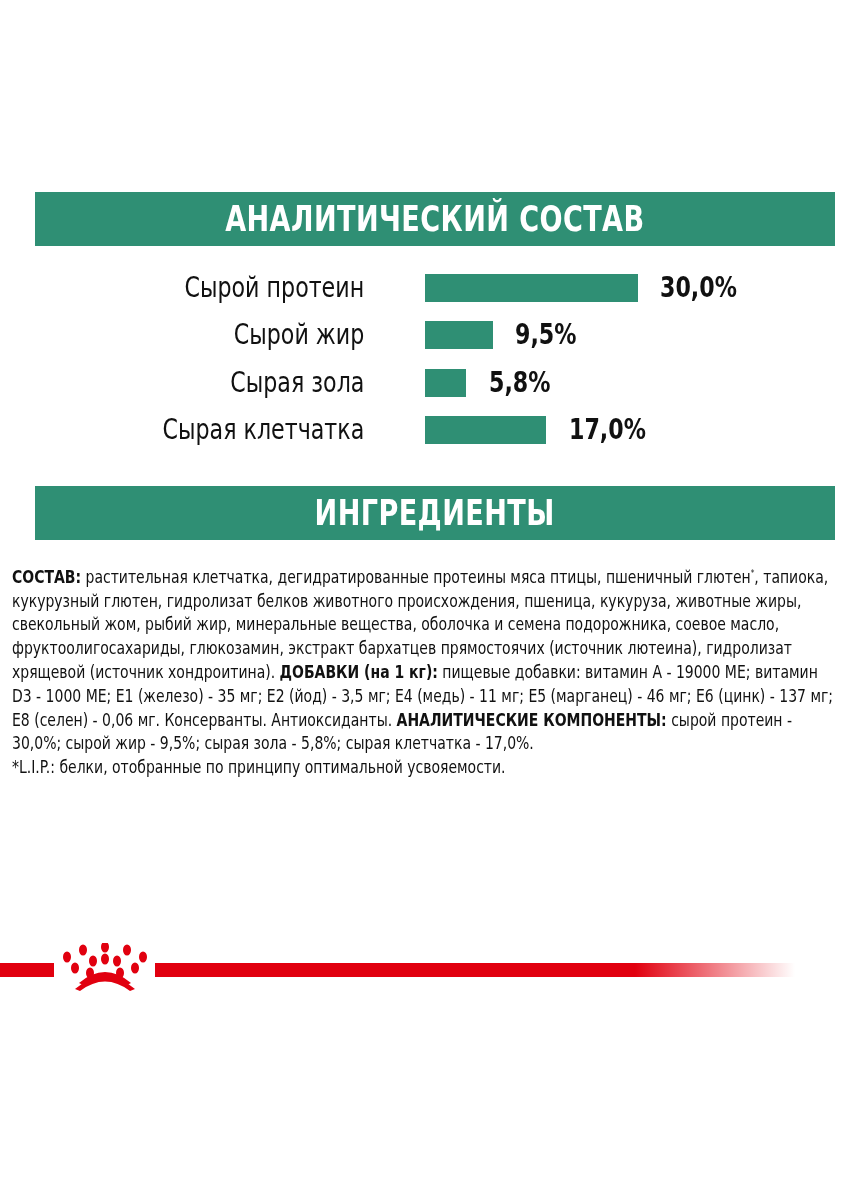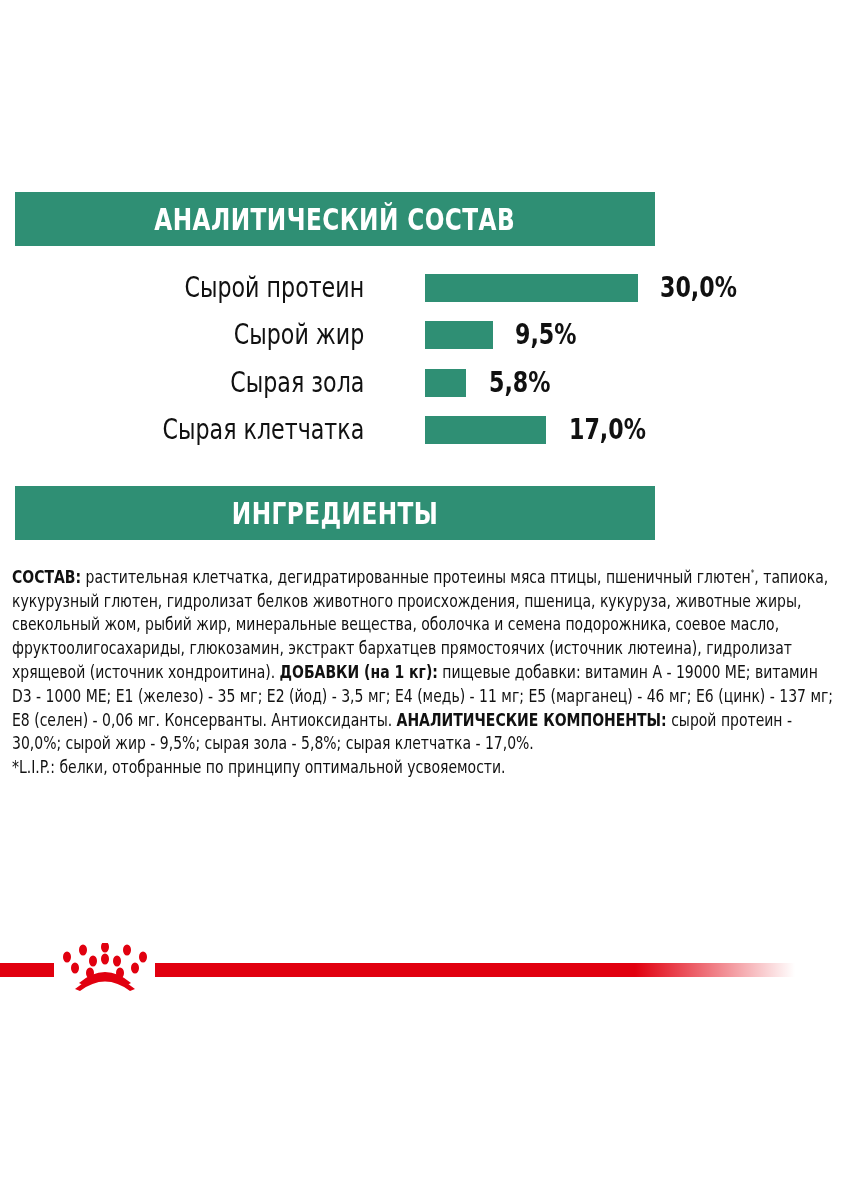--- a/index.html
+++ b/index.html
@@ -1,19 +1,19 @@
 <!DOCTYPE html>
 <html><head>
 <meta charset="utf-8">
 <style>
   html, body { margin:0; padding:0; }
   body { width:851px; height:1184px; background:#ffffff; position:relative; overflow:hidden;
          font-family:"DejaVu Sans Condensed","DejaVu Sans", sans-serif; color:#111; }
-  .banner { position:absolute; left:15px; width:640px; height:54px; background:#2f8f74;
-            color:#fff; font-weight:bold; font-size:30px; display:flex; align-items:center;
+  .banner { position:absolute; left:35px; width:800px; height:54px; background:#2f8f74;
+            color:#fff; font-weight:bold; font-size:35px; display:flex; align-items:center;
             justify-content:center; letter-spacing:0.5px; font-stretch:condensed; }
   .banner span { transform:scaleX(0.86); display:inline-block; }
   #b1 { top:192px; }
   #b2 { top:486px;justify-content:center; }
   .row { position:absolute; left:0; width:809px; height:30px; }
   .row .lbl { position:absolute; right:445px; top:-3px; font-size:28px; white-space:nowrap;
               transform:scaleX(0.88); transform-origin:right center; }
   .row .bar { position:absolute; left:425px; top:0; height:28px; background:#2f8f74; }
   .row .val { position:absolute; top:-3px; font-size:28px; font-weight:bold; white-space:nowrap;
               transform:scaleX(0.88); transform-origin:left center; }

